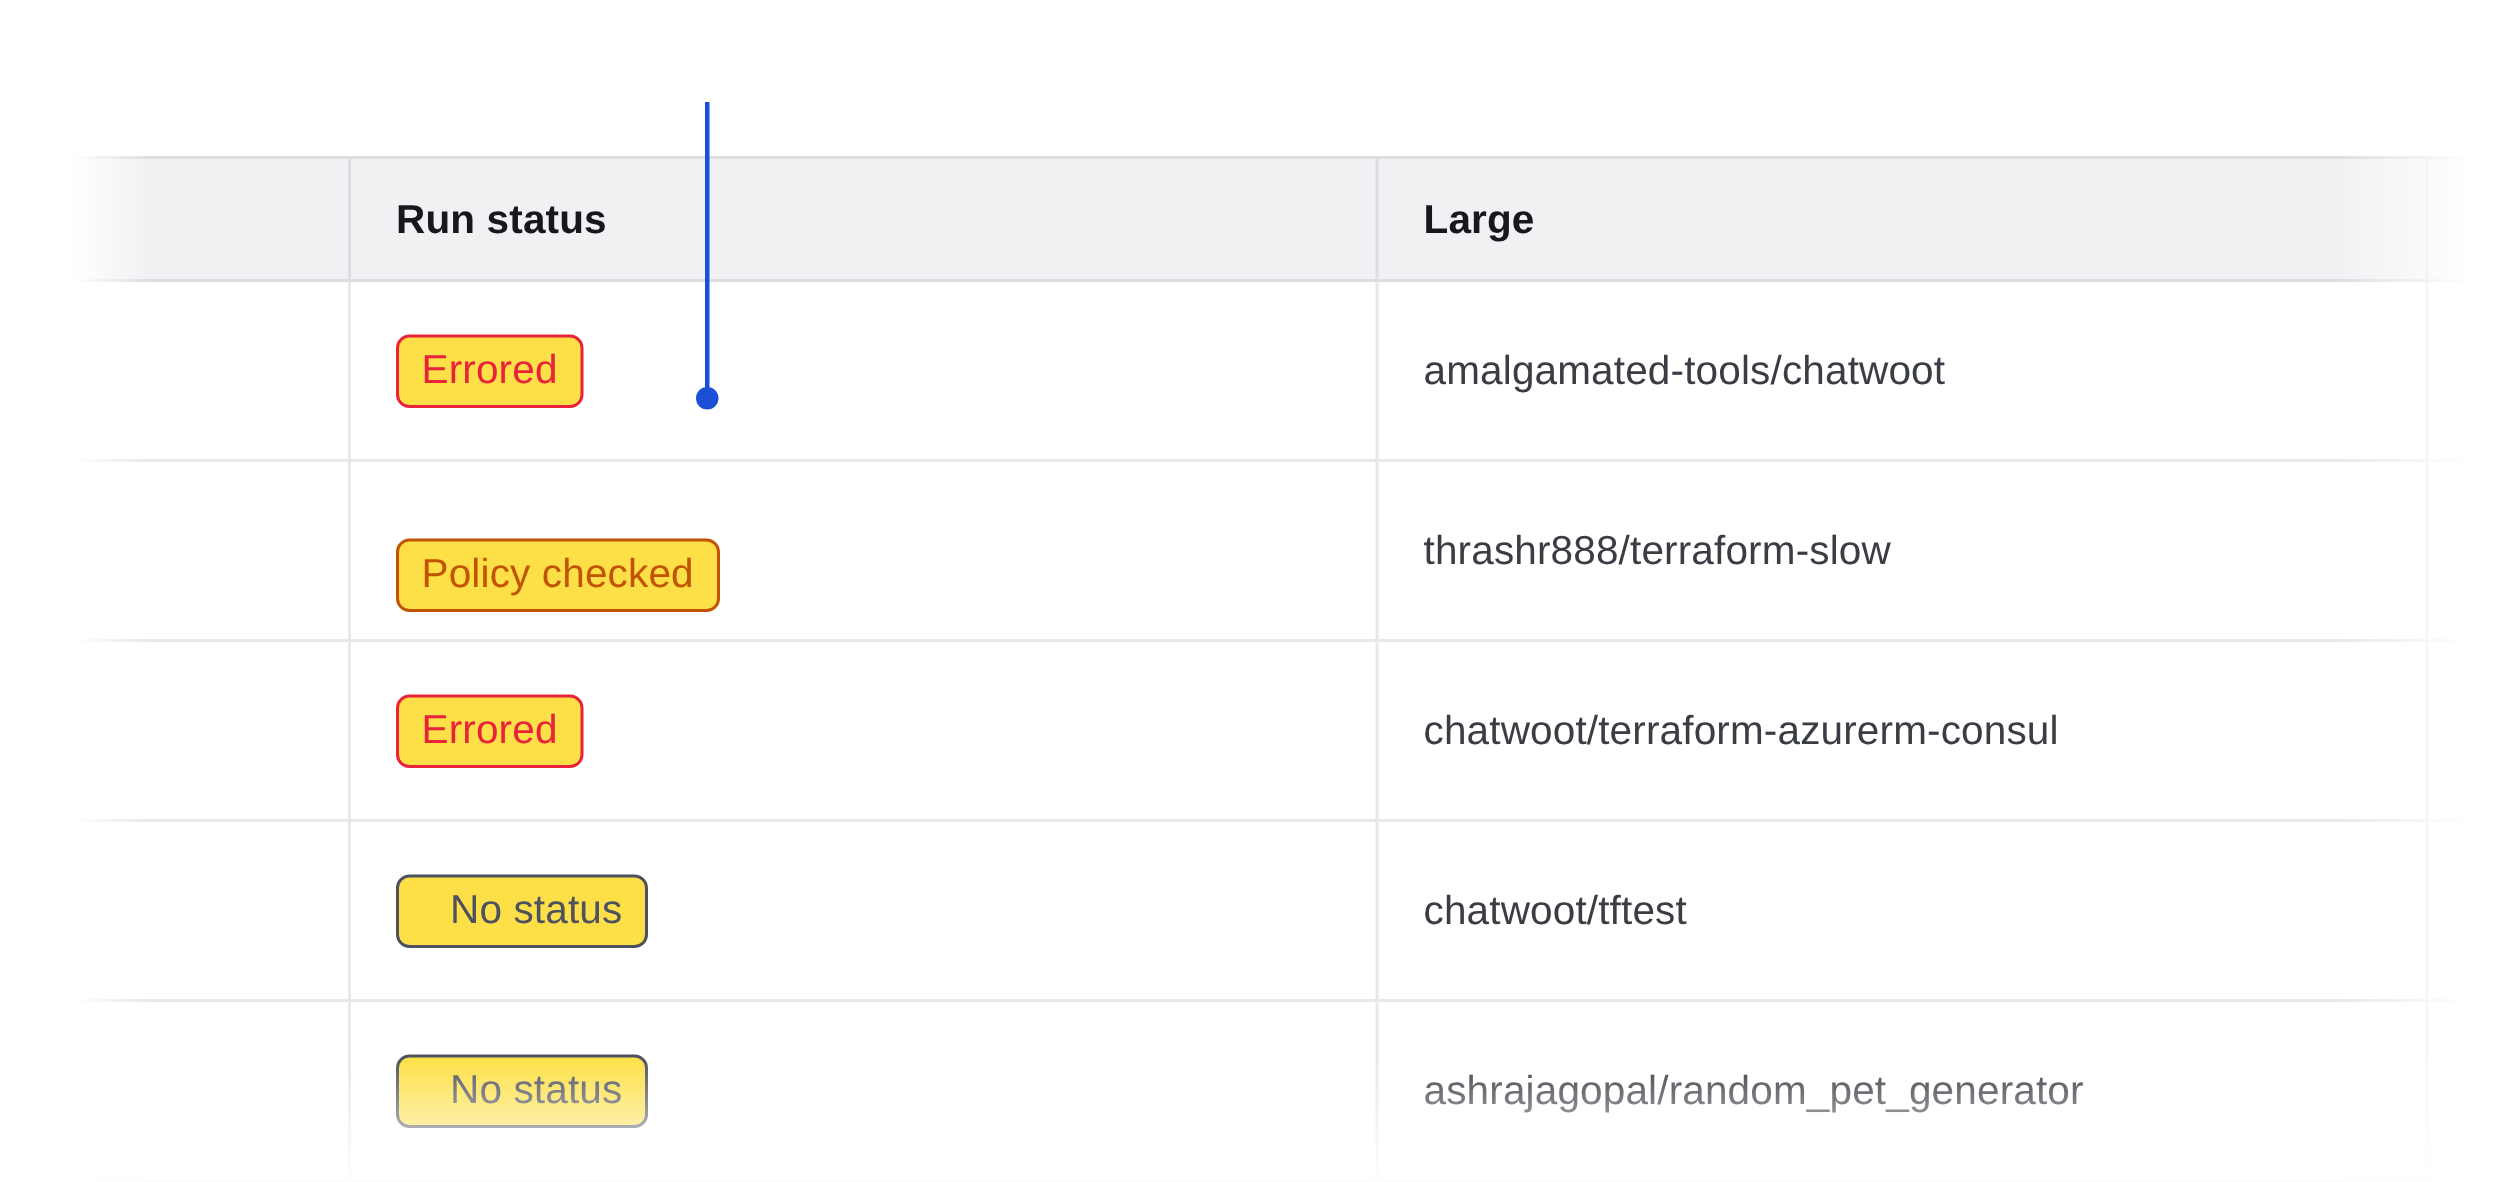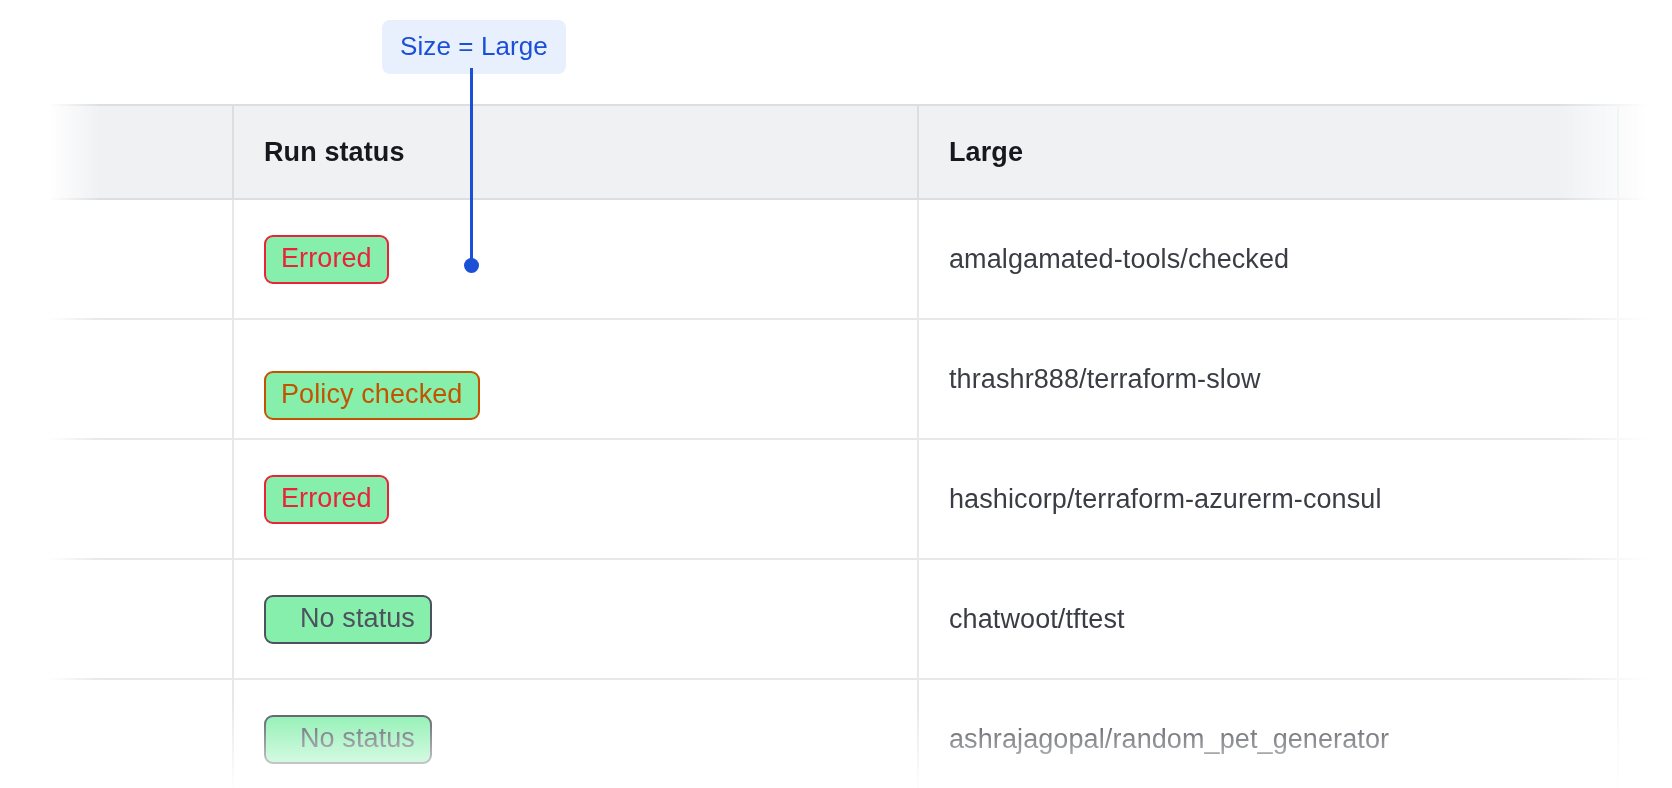--- a/index.html
+++ b/index.html
@@ -74,21 +74,21 @@
     width: 1660px;
     table-layout: fixed;
   }
   table.runs col.c-select { width: 185px; }
   table.runs col.c-status { width: 685px; }
   table.runs col.c-repo   { width: 700px; }
   table.runs col.c-extra  { width: 90px; }
 
   table.runs thead th {
     background: #f0f1f3;
-    height: 94px;
+    height: 82px;
     padding: 0 0 0 30px;
     text-align: left;
     font-size: 27px;
     font-weight: bold;
     color: #16181d;
     border-top: 2px solid #dcdee2;
     border-bottom: 2px solid #dcdee2;
     border-right: 2px solid #dcdee2;
     vertical-align: middle;
     letter-spacing: 0.1px;
@@ -110,21 +110,21 @@
   table.runs tbody td.last { border-right: none; }
 
   
   .badge {
     display: inline-block;
     border: 2px solid currentColor;
     border-radius: 9px;
     padding: 8px 15px 10px 15px;
     font-size: 27px;
     line-height: 1;
-    background: #86efac;
+    background: #fde047;
     white-space: nowrap;
     letter-spacing: 0.1px;
   }
   .badge.errored        { color: #e8233a; }
   .badge.policy-checked { color: #c25400; margin-top: 33px; }
   .badge.no-status      { color: #4e525e; padding-left: 34px; }
 </style>
 </head>
 <body>
 
@@ -146,39 +146,39 @@
           <th class="last"></th>
         </tr>
       </thead>
       <tbody>
 
         <tr>
           <td class="cell-select"></td>
           <td>
             <span class="badge errored">Errored</span>
           </td>
-          <td>amalgamated-tools/checked</td>
+          <td>amalgamated-tools/chatwoot</td>
           <td class="last"></td>
         </tr>
 
         <tr>
           <td class="cell-select"></td>
           <td>
             <span class="badge policy-checked">Policy checked</span>
           </td>
           <td>thrashr888/terraform-slow</td>
           <td class="last"></td>
         </tr>
 
         <tr>
           <td class="cell-select"></td>
           <td>
             <span class="badge errored">Errored</span>
           </td>
-          <td>hashicorp/terraform-azurerm-consul</td>
+          <td>chatwoot/terraform-azurerm-consul</td>
           <td class="last"></td>
         </tr>
 
         <tr>
           <td class="cell-select"></td>
           <td>
             <span class="badge no-status">No status</span>
           </td>
           <td>chatwoot/tftest</td>
           <td class="last"></td>
@@ -190,17 +190,16 @@
             <span class="badge no-status">No status</span>
           </td>
           <td>ashrajagopal/random_pet_generator</td>
           <td class="last"></td>
         </tr>
 
       </tbody>
     </table>
   </div>
 
-  <div class="callout">Size = Large</div>
   <div class="callout-line"></div>
   <div class="callout-dot"></div>
 
 </div>
 
 </body></html>

